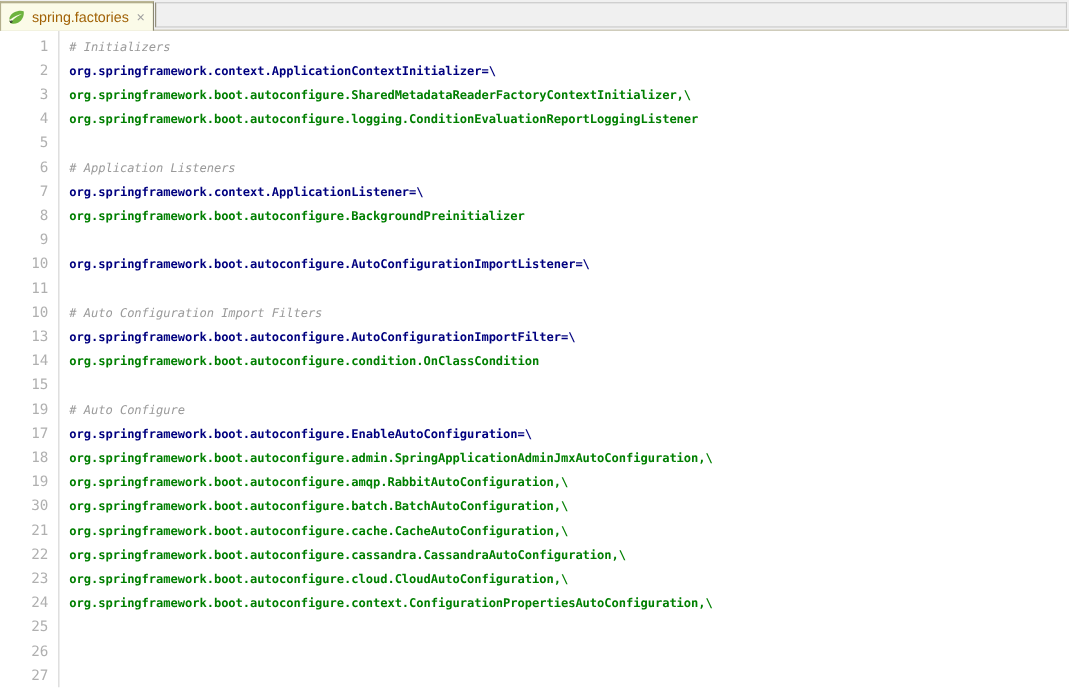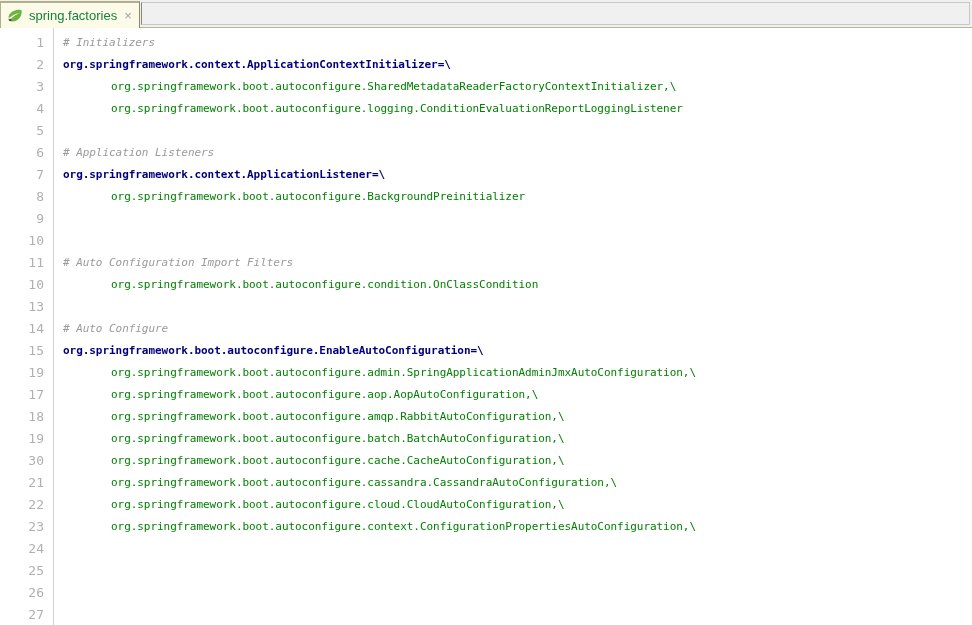--- a/index.html
+++ b/index.html
@@ -58,21 +58,21 @@
   .tab-icon {
     width: 16px;
     height: 16px;
     flex: 0 0 16px;
     position: relative;
     display: block;
   }
   .tab-label {
     font-family: "Liberation Sans", sans-serif;
     font-size: 13px;
-    color: #15803d;
+    color: #a16207;
     white-space: nowrap;
     line-height: 16px;
   }
   .tab-close {
     font-family: "Liberation Sans", sans-serif;
     font-size: 13px;
     color: #a0a0a0;
     line-height: 14px;
     padding-left: 1px;
     cursor: pointer;
@@ -123,22 +123,21 @@
     color: #9a9a9a;
     font-style: italic;
     font-weight: normal;
   }
   .tok-key {
     color: #00007f;
     font-weight: bold;
   }
   .tok-value {
     color: #007f00;
-    font-weight: normal;
-    margin-left: 48px;
+    font-weight: bold;
   }
   .tok-blank { color: transparent; }
 </style>
 </head>
 <body>
 
 <div class="tabbar">
   <div class="tabbar-filler"></div>
   <div class="tabbar-inner-border"></div>
 
@@ -189,28 +188,29 @@
   <div class="code" id="code">
       <div class="code-line"><span class="tok-comment"># Initializers</span></div>
       <div class="code-line"><span class="tok-key">org.springframework.context.ApplicationContextInitializer=\</span></div>
       <div class="code-line"><span class="tok-value">org.springframework.boot.autoconfigure.SharedMetadataReaderFactoryContextInitializer,\</span></div>
       <div class="code-line"><span class="tok-value">org.springframework.boot.autoconfigure.logging.ConditionEvaluationReportLoggingListener</span></div>
       <div class="code-line"><span class="tok-blank"> </span></div>
       <div class="code-line"><span class="tok-comment"># Application Listeners</span></div>
       <div class="code-line"><span class="tok-key">org.springframework.context.ApplicationListener=\</span></div>
       <div class="code-line"><span class="tok-value">org.springframework.boot.autoconfigure.BackgroundPreinitializer</span></div>
       <div class="code-line"><span class="tok-blank"> </span></div>
+      <div class="code-line"><span class="tok-key">org.springframework.boot.autoconfigure.AutoConfigurationImportListener=\</span></div>
       <div class="code-line"><span class="tok-blank"> </span></div>
       <div class="code-line"><span class="tok-comment"># Auto Configuration Import Filters</span></div>
+      <div class="code-line"><span class="tok-key">org.springframework.boot.autoconfigure.AutoConfigurationImportFilter=\</span></div>
       <div class="code-line"><span class="tok-value">org.springframework.boot.autoconfigure.condition.OnClassCondition</span></div>
       <div class="code-line"><span class="tok-blank"> </span></div>
       <div class="code-line"><span class="tok-comment"># Auto Configure</span></div>
       <div class="code-line"><span class="tok-key">org.springframework.boot.autoconfigure.EnableAutoConfiguration=\</span></div>
       <div class="code-line"><span class="tok-value">org.springframework.boot.autoconfigure.admin.SpringApplicationAdminJmxAutoConfiguration,\</span></div>
-      <div class="code-line"><span class="tok-value">org.springframework.boot.autoconfigure.aop.AopAutoConfiguration,\</span></div>
       <div class="code-line"><span class="tok-value">org.springframework.boot.autoconfigure.amqp.RabbitAutoConfiguration,\</span></div>
       <div class="code-line"><span class="tok-value">org.springframework.boot.autoconfigure.batch.BatchAutoConfiguration,\</span></div>
       <div class="code-line"><span class="tok-value">org.springframework.boot.autoconfigure.cache.CacheAutoConfiguration,\</span></div>
       <div class="code-line"><span class="tok-value">org.springframework.boot.autoconfigure.cassandra.CassandraAutoConfiguration,\</span></div>
       <div class="code-line"><span class="tok-value">org.springframework.boot.autoconfigure.cloud.CloudAutoConfiguration,\</span></div>
       <div class="code-line"><span class="tok-value">org.springframework.boot.autoconfigure.context.ConfigurationPropertiesAutoConfiguration,\</span></div>
     </div>
 </div>
 
 </body></html>

